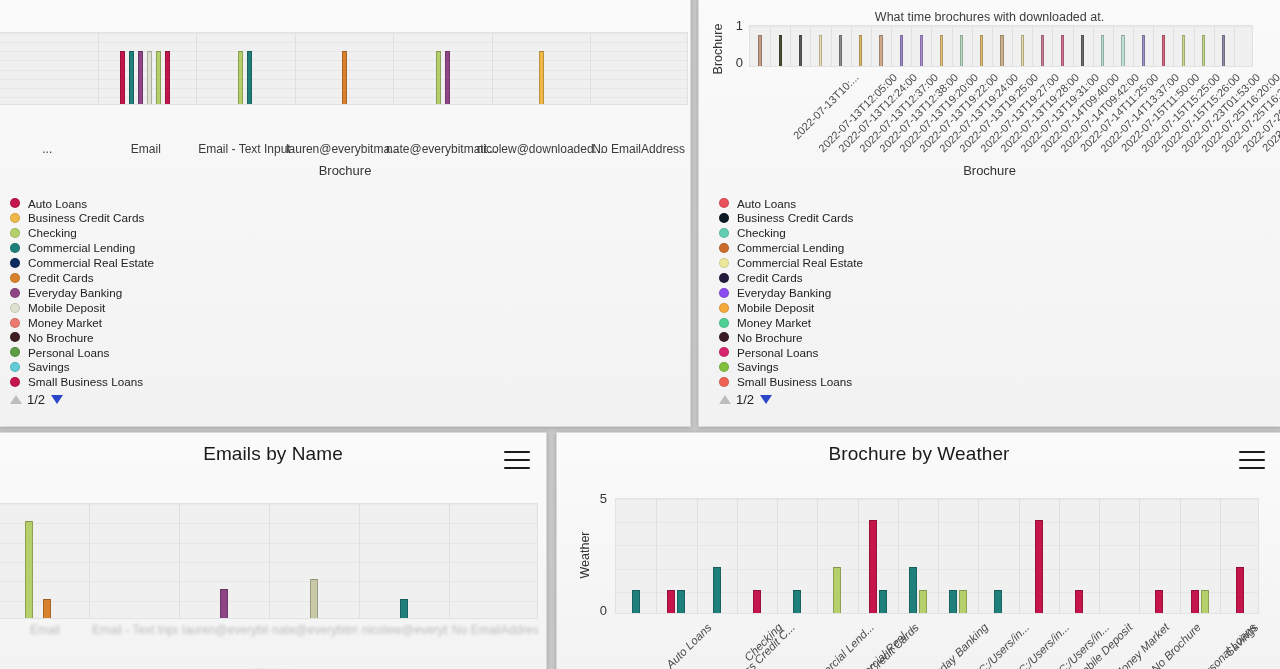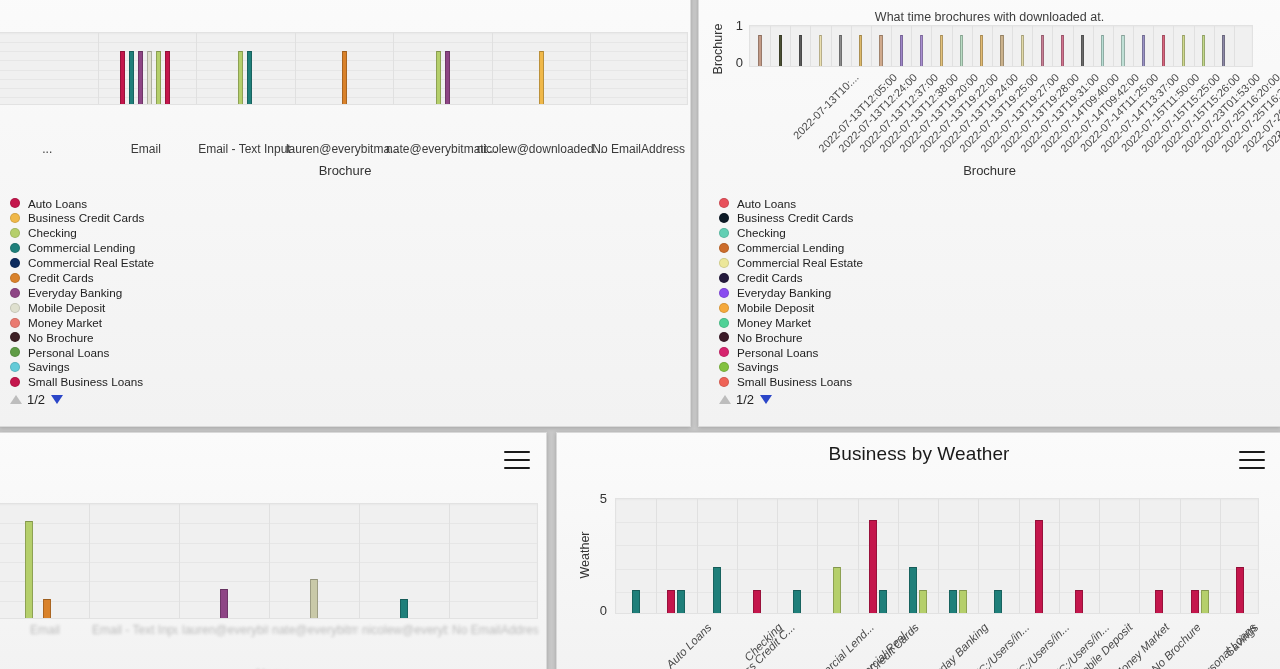--- a/index.html
+++ b/index.html
@@ -344,20 +344,21 @@
         </div>
       </div>
 </div>
 
 <div class="panel" id="panel-emails-name">
   <div class="hamburger">
     <i></i>
         <i></i>
         <i></i>
   </div>
+  <div class="p-title">Emails by Name</div>
 
   <div class="plot-wrap" style="left:-2px; top:70px; width:540px; height:116px;">
     <div class="plot" id="plot3" style="position:absolute; left:0; top:0; width:540px; height:116px;">
           <div class="grid-h" style="top: 19.3333px;"></div>
           <div class="grid-h" style="top: 38.6667px;"></div>
           <div class="grid-h" style="top: 58px;"></div>
           <div class="grid-h" style="top: 77.3333px;"></div>
           <div class="grid-h" style="top: 96.6667px;"></div>
           <div class="grid-v" style="left: 90px;"></div>
           <div class="grid-v" style="left: 180px;"></div>
@@ -382,21 +383,21 @@
       </div>
   <div class="faded xtitle" style="left:0; top:233px;">Name</div>
 </div>
 
 <div class="panel" id="panel-brochure-weather">
   <div class="hamburger">
     <i></i>
         <i></i>
         <i></i>
   </div>
-  <div class="p-title">Business by Weather</div>
+  <div class="p-title">Brochure by Weather</div>
 
   <div class="plot-wrap" style="left:58px; top:65px; width:644px; height:116px;">
     <div class="plot" id="plot4" style="position:absolute; left:0; top:0; width:644px; height:116px;">
           <div class="grid-h" style="top: 23.2px;"></div>
           <div class="grid-h" style="top: 46.4px;"></div>
           <div class="grid-h" style="top: 69.6px;"></div>
           <div class="grid-h" style="top: 92.8px;"></div>
           <div class="grid-v" style="left: 40.25px;"></div>
           <div class="grid-v" style="left: 80.5px;"></div>
           <div class="grid-v" style="left: 120.75px;"></div>

